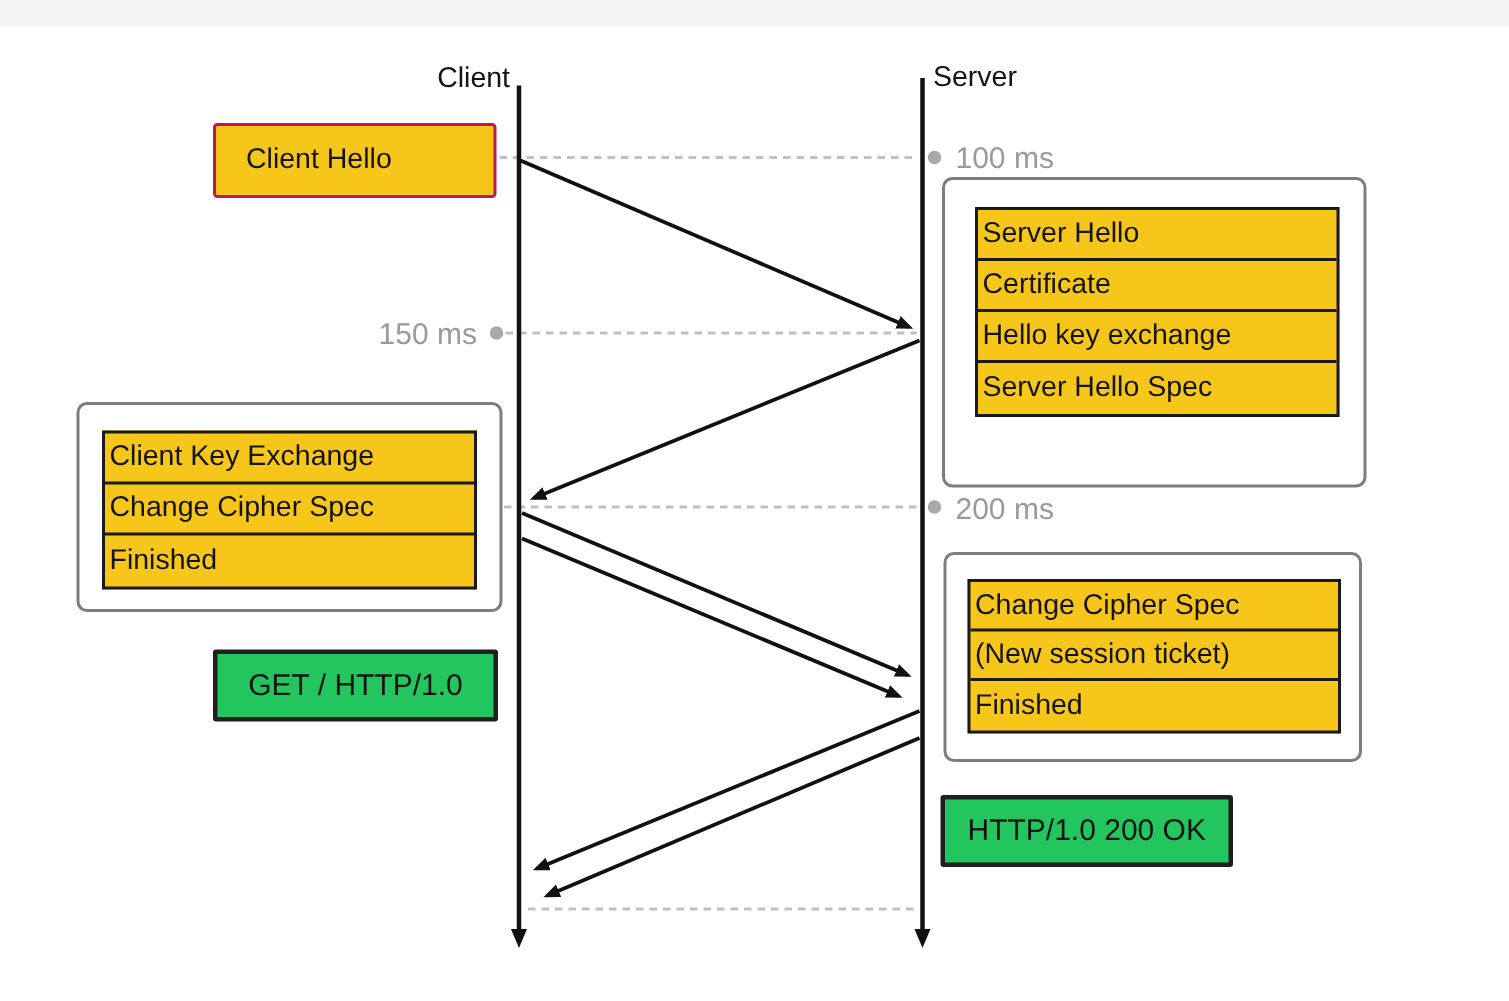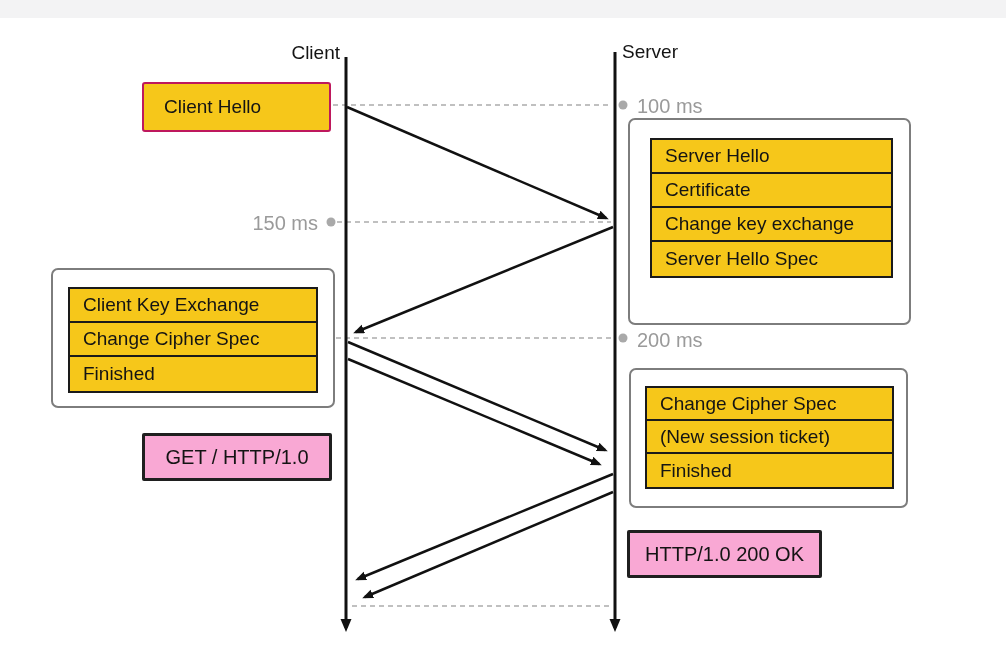--- a/index.html
+++ b/index.html
@@ -58,31 +58,31 @@
   .stack {
     position: absolute;
     border: 2px solid #1a1a1a;
     background: #f6c71a;
     box-sizing: border-box;
   }
   .stack .row {
     height: 34px;
     display: flex;
     align-items: center;
-    padding-left: 13px;
+    padding-left: 3px;
     font-size: 19px;
     color: #141414;
     border-bottom: 2px solid #1a1a1a;
     box-sizing: border-box;
   }
   .stack .row:last-child { border-bottom: none; }
 
   .http-box {
     position: absolute;
-    background: #f9a8d4;
+    background: #22c55e;
     border: 3px solid #1f1f1f;
     border-radius: 2px;
     display: flex;
     align-items: center;
     justify-content: center;
     font-size: 20px;
     color: #141414;
     box-sizing: border-box;
     white-space: nowrap;
   }
@@ -143,21 +143,21 @@
   <div class="time-label" style="left:637px; top:95px;">100 ms</div>
   <div class="time-label" style="left:238px; top:212px; width:80px; text-align:right;">150 ms</div>
   <div class="time-label" style="left:637px; top:329px;">200 ms</div>
 
   <div class="msg-box" style="left:142px; top:82px; width:189px; height:50px;">Client Hello</div>
 
   <div class="group-box" style="left:628px; top:118px; width:283px; height:207px;"></div>
   <div class="stack" style="left:650px; top:138px; width:243px;">
     <div class="row">Server Hello</div>
     <div class="row">Certificate</div>
-    <div class="row">Change key exchange</div>
+    <div class="row">Hello key exchange</div>
     <div class="row">Server Hello Spec</div>
   </div>
 
   <div class="group-box" style="left:51px; top:268px; width:284px; height:140px;"></div>
   <div class="stack" style="left:68px; top:287px; width:250px;">
     <div class="row">Client Key Exchange</div>
     <div class="row">Change Cipher Spec</div>
     <div class="row">Finished</div>
   </div>
 

